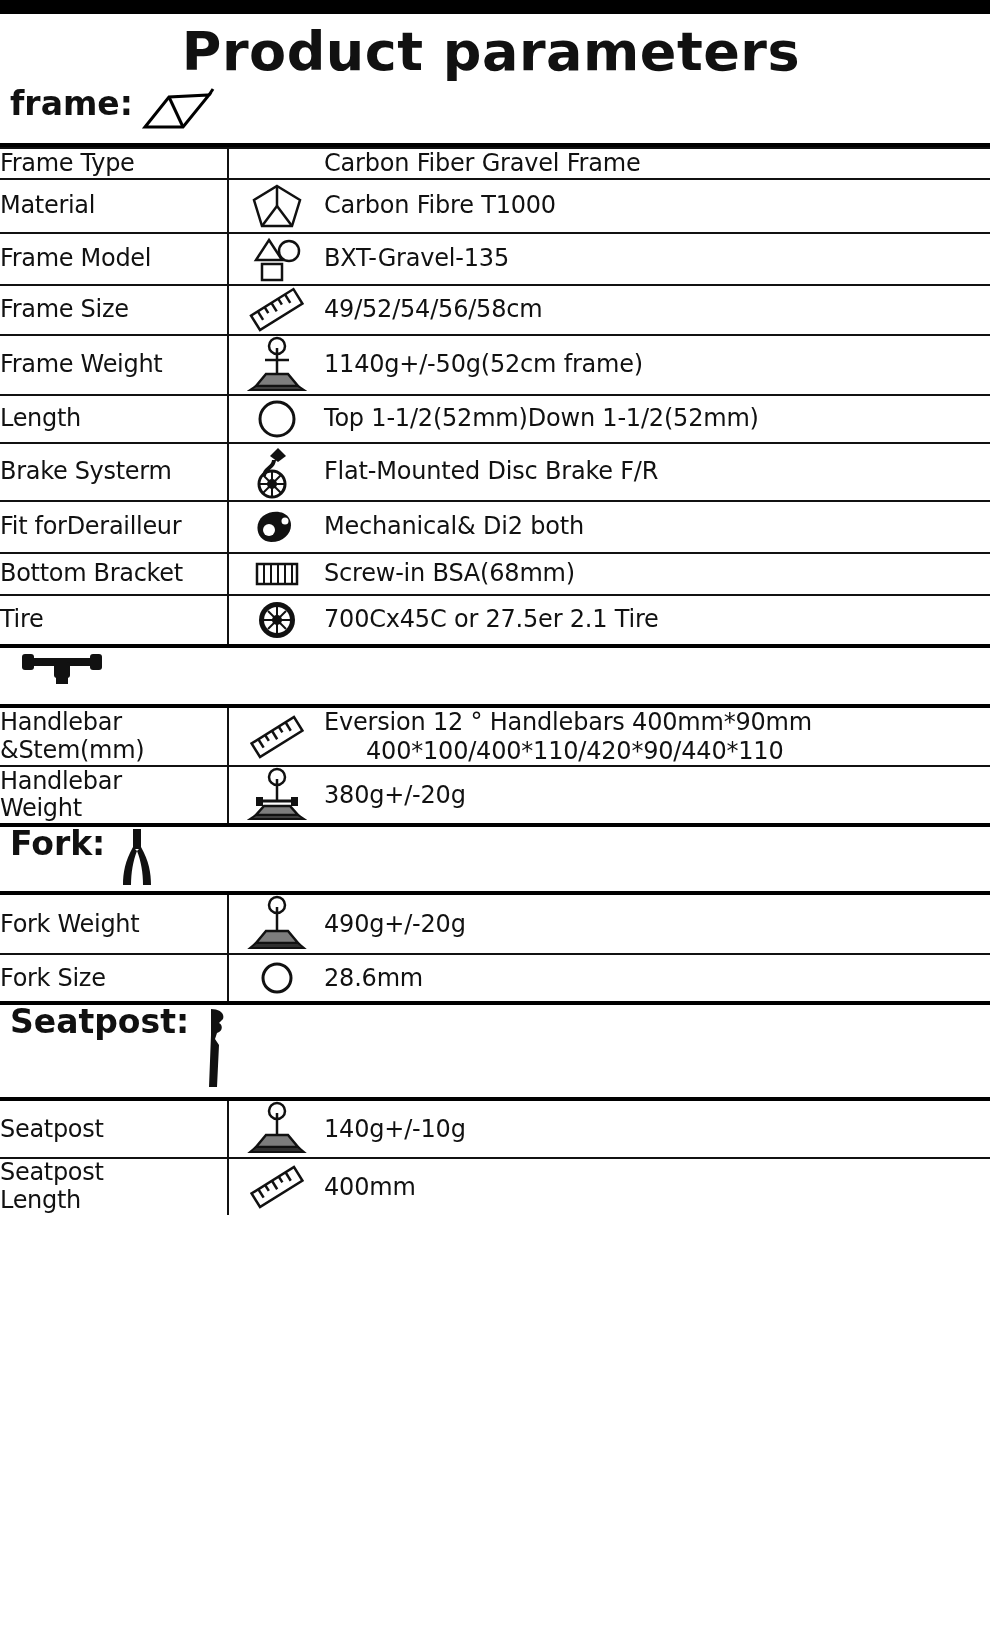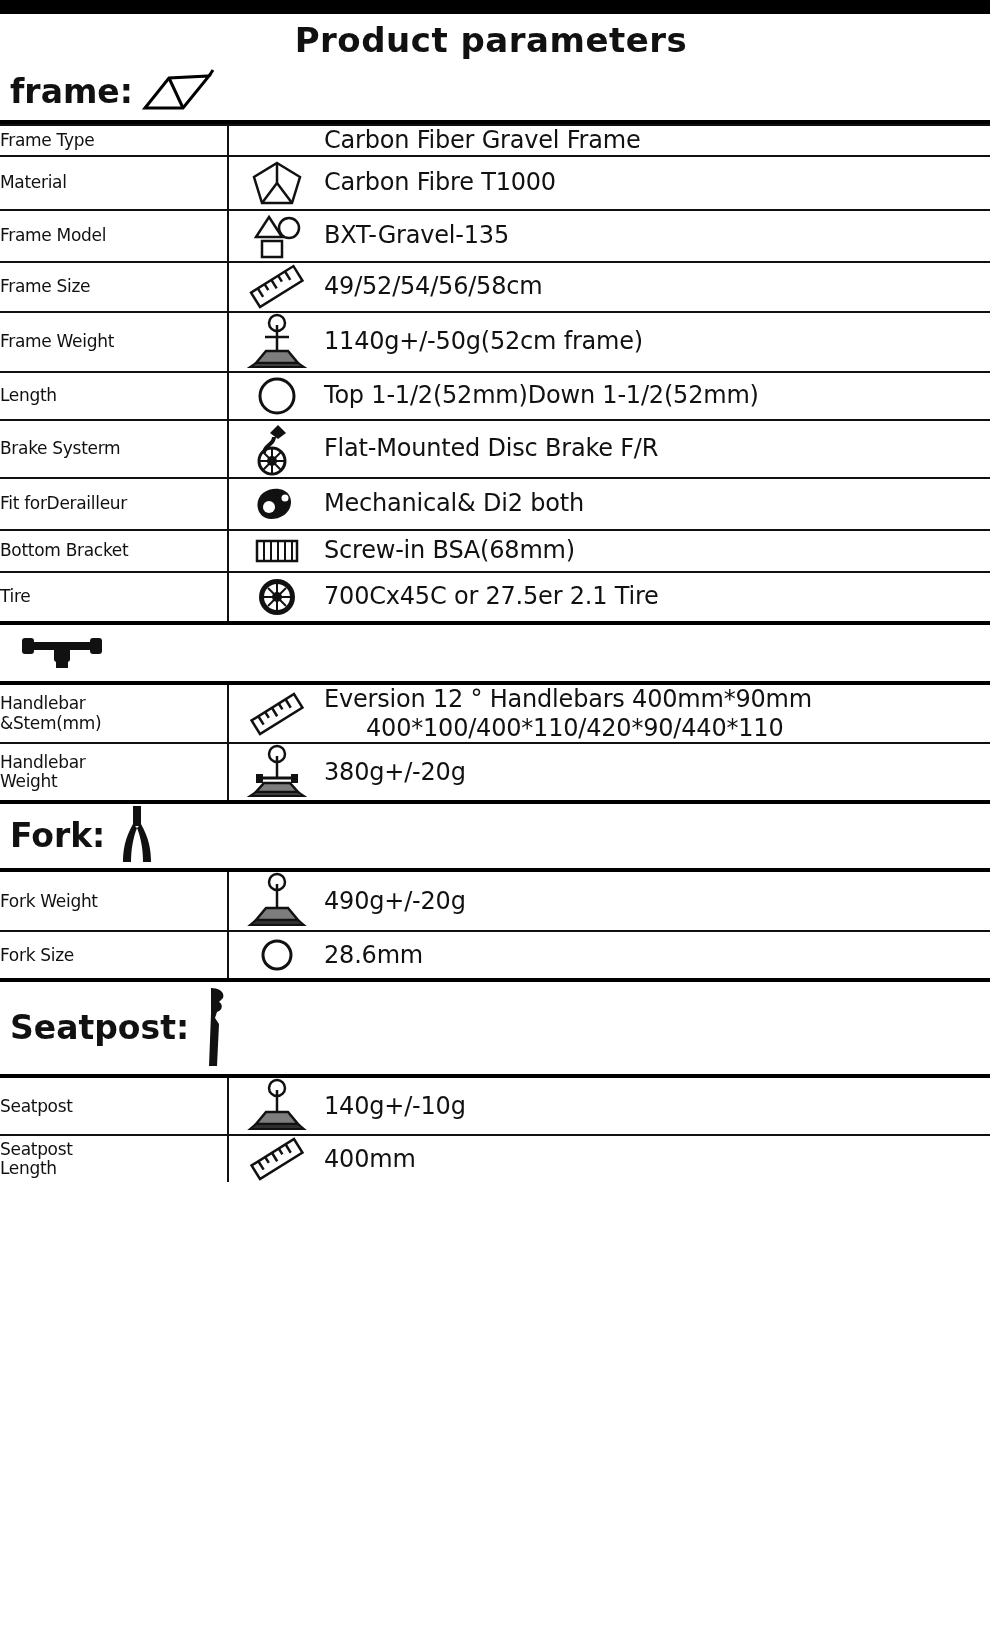--- a/index.html
+++ b/index.html
@@ -15,32 +15,32 @@
     color: #111111;
     position: relative;
     overflow: hidden;
   }
   .topbar {
     height: 14px;
     background: #000000;
     width: 100%;
   }
   .page-title {
-    font-size: 34px;
+    font-size: 54px;
     font-weight: bold;
     text-align: center;
     letter-spacing: 0.5px;
     margin: 6px 8px 4px 0;
     font-family: "DejaVu Sans", "Liberation Sans", sans-serif;
   }
 
   
   .section-head {
     display: flex;
-    align-items: center;
+    align-items: flex-start;
     padding: 0 0 2px 10px;
     height: 56px;
   }
   .section-head .label {
     font-size: 33px;
     font-weight: bold;
     line-height: 1;
   }
   .section-head .glyph {
     margin-left: 6px;
@@ -60,21 +60,21 @@
   }
   table.spec td {
     border-bottom: 2px solid #111;
     vertical-align: middle;
     padding: 0;
   }
   table.spec tr:last-child td { border-bottom: none; }
   td.c-label {
     width: 228px;
     border-right: 2px solid #111;
-    font-size: 17px;
+    font-size: 24px;
     padding: 8px 6px 8px 14px;
     line-height: 1.15;
     letter-spacing: -0.3px;
   }
   td.c-icon {
     width: 96px;
     text-align: center;
     padding: 4px 0;
   }
   td.c-value {

